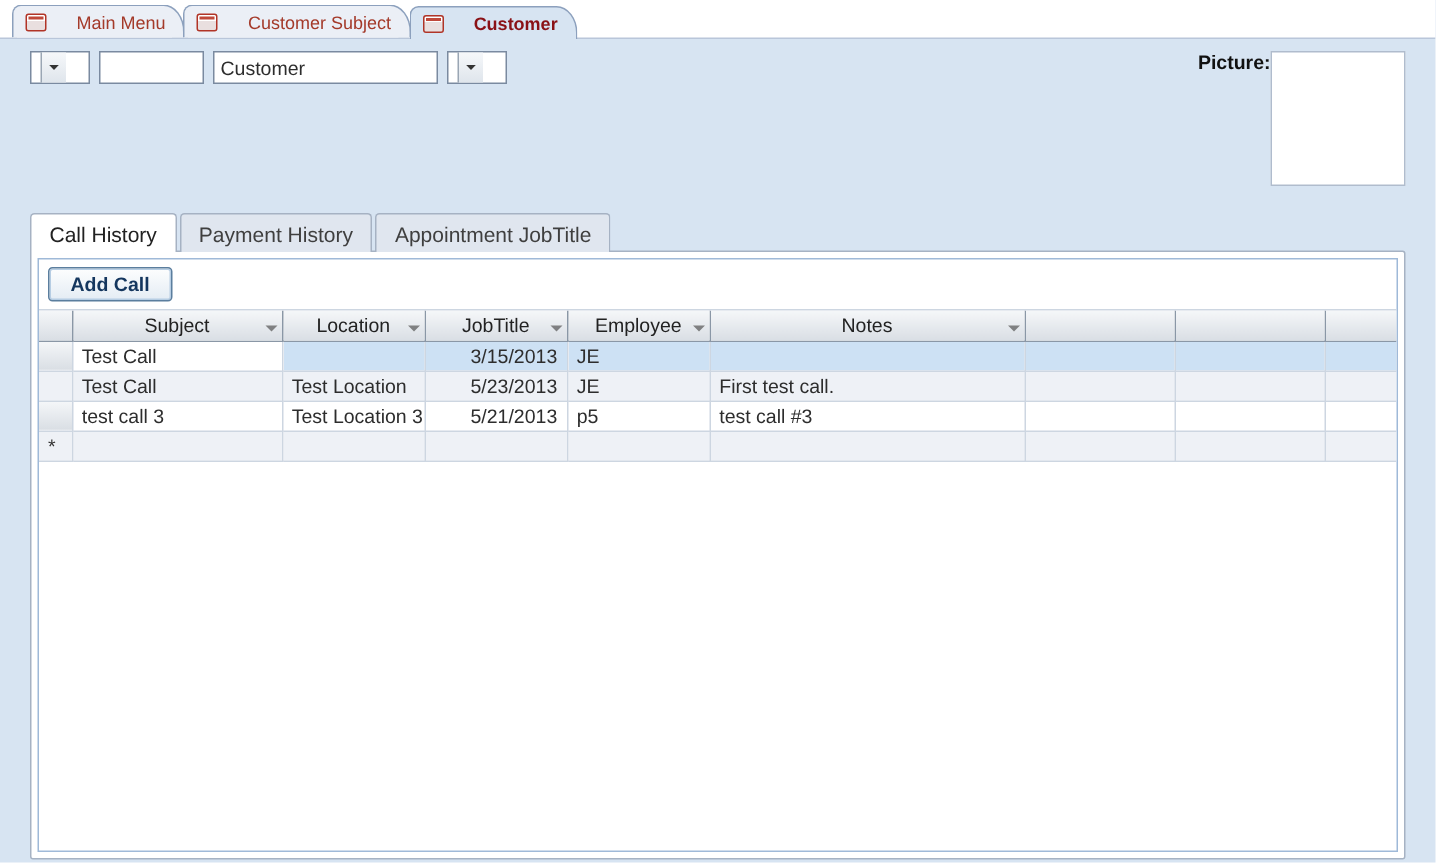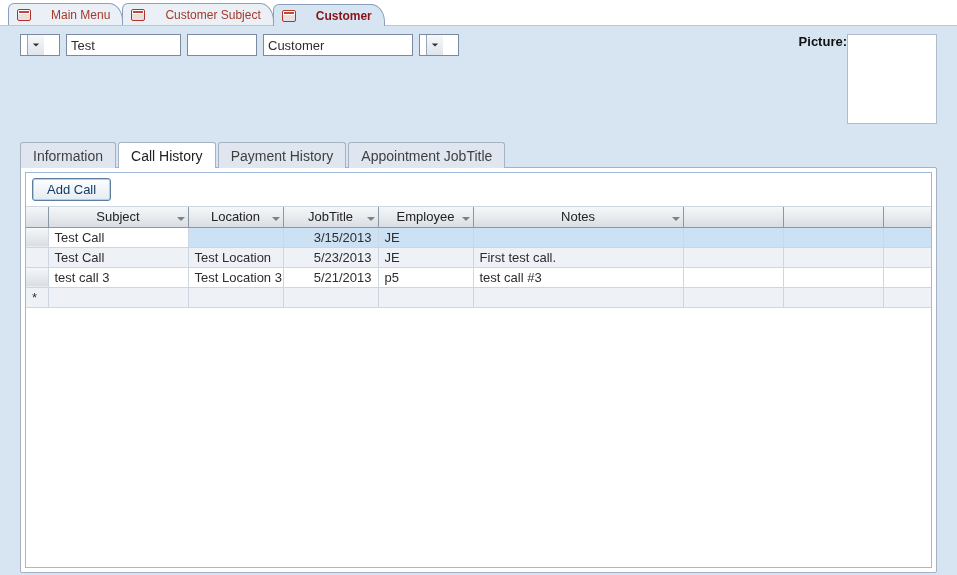--- a/index.html
+++ b/index.html
@@ -157,21 +157,21 @@
     flex-direction: column;
     background: #fff;
   }
   .add-call-row { padding: 5px 6px; }
   .add-call-btn {
     padding: 3px 14px;
     border: 1px solid var(--add-border);
     border-radius: 3px;
     background: linear-gradient(#fdfefe,#e4ecf4);
     color: #14365e;
-    font-weight: 400;
+    font-weight: 700;
     font-size: 13px;
     box-shadow: 0 0 0 1px #b6cde3 inset;
     cursor: pointer;
   }
 
   .grid {
     flex: 1 1 auto;
     overflow: hidden;
     border-top: 1px solid var(--grid-border);
     position: relative;
@@ -242,23 +242,20 @@
 
   <div class="top-row">
     <div class="combo field-prefix">
       <span></span>
       <span class="dd">
         <svg viewBox="0 0 10 10">
             <path d="M1 3l4 4 4-4z" fill="#333"></path>
           </svg>
       </span>
     </div>
-    <div class="textbox field-first">
-      <span>Test</span>
-    </div>
     <div class="textbox field-mid">
       <span></span>
     </div>
     <div class="textbox field-last">
       <span>Customer</span>
     </div>
     <div class="combo field-suffix">
       <span></span>
       <span class="dd">
         <svg viewBox="0 0 10 10">
@@ -268,21 +265,20 @@
     </div>
 
     <div class="picture-block">
       <span class="picture-label">Picture:</span>
       <div class="picture-box"></div>
     </div>
   </div>
 
 
   <div class="sub-tabs">
-    <div class="sub-tab"><span>Information</span></div>
     <div class="sub-tab active"><span>Call History</span></div>
     <div class="sub-tab"><span>Payment History</span></div>
     <div class="sub-tab"><span>Appointment JobTitle</span></div>
   </div>
 
   <div class="sub-frame">
     <div class="detail">
       <div class="add-call-row">
         <button class="add-call-btn">Add Call</button>
       </div>

